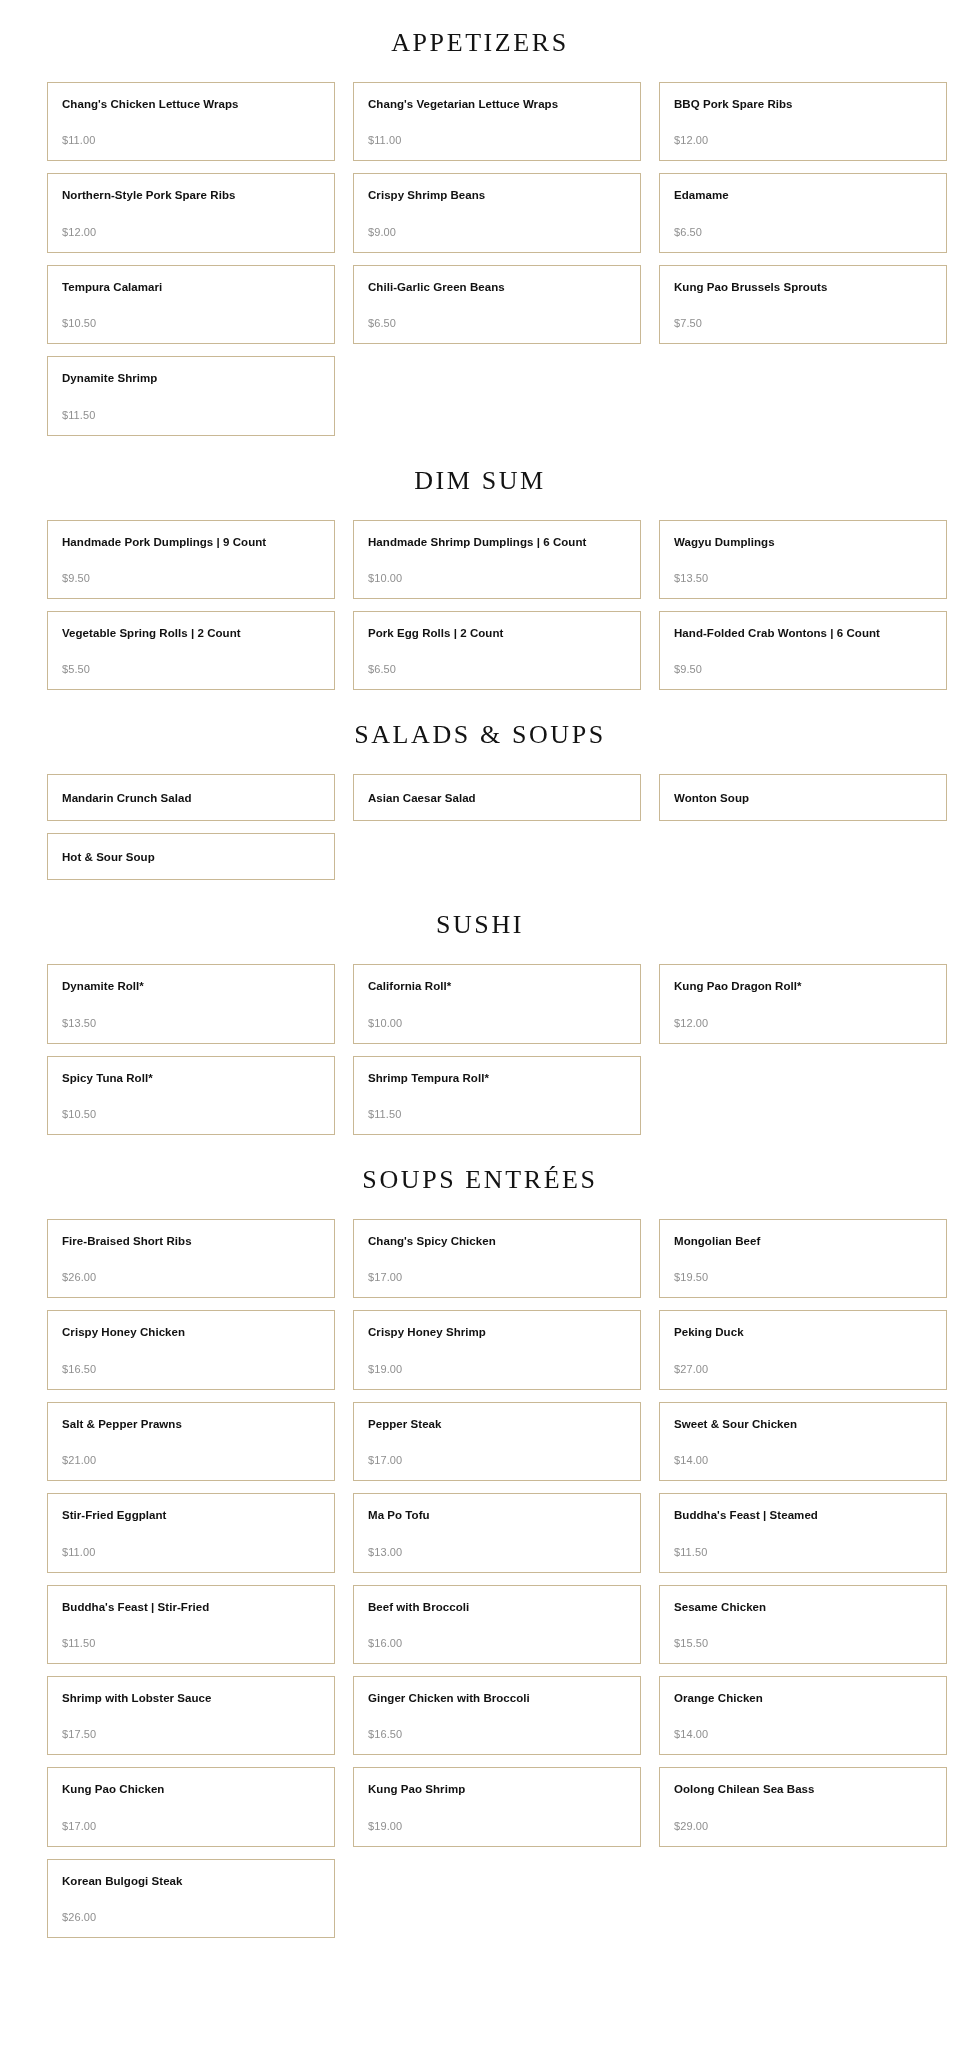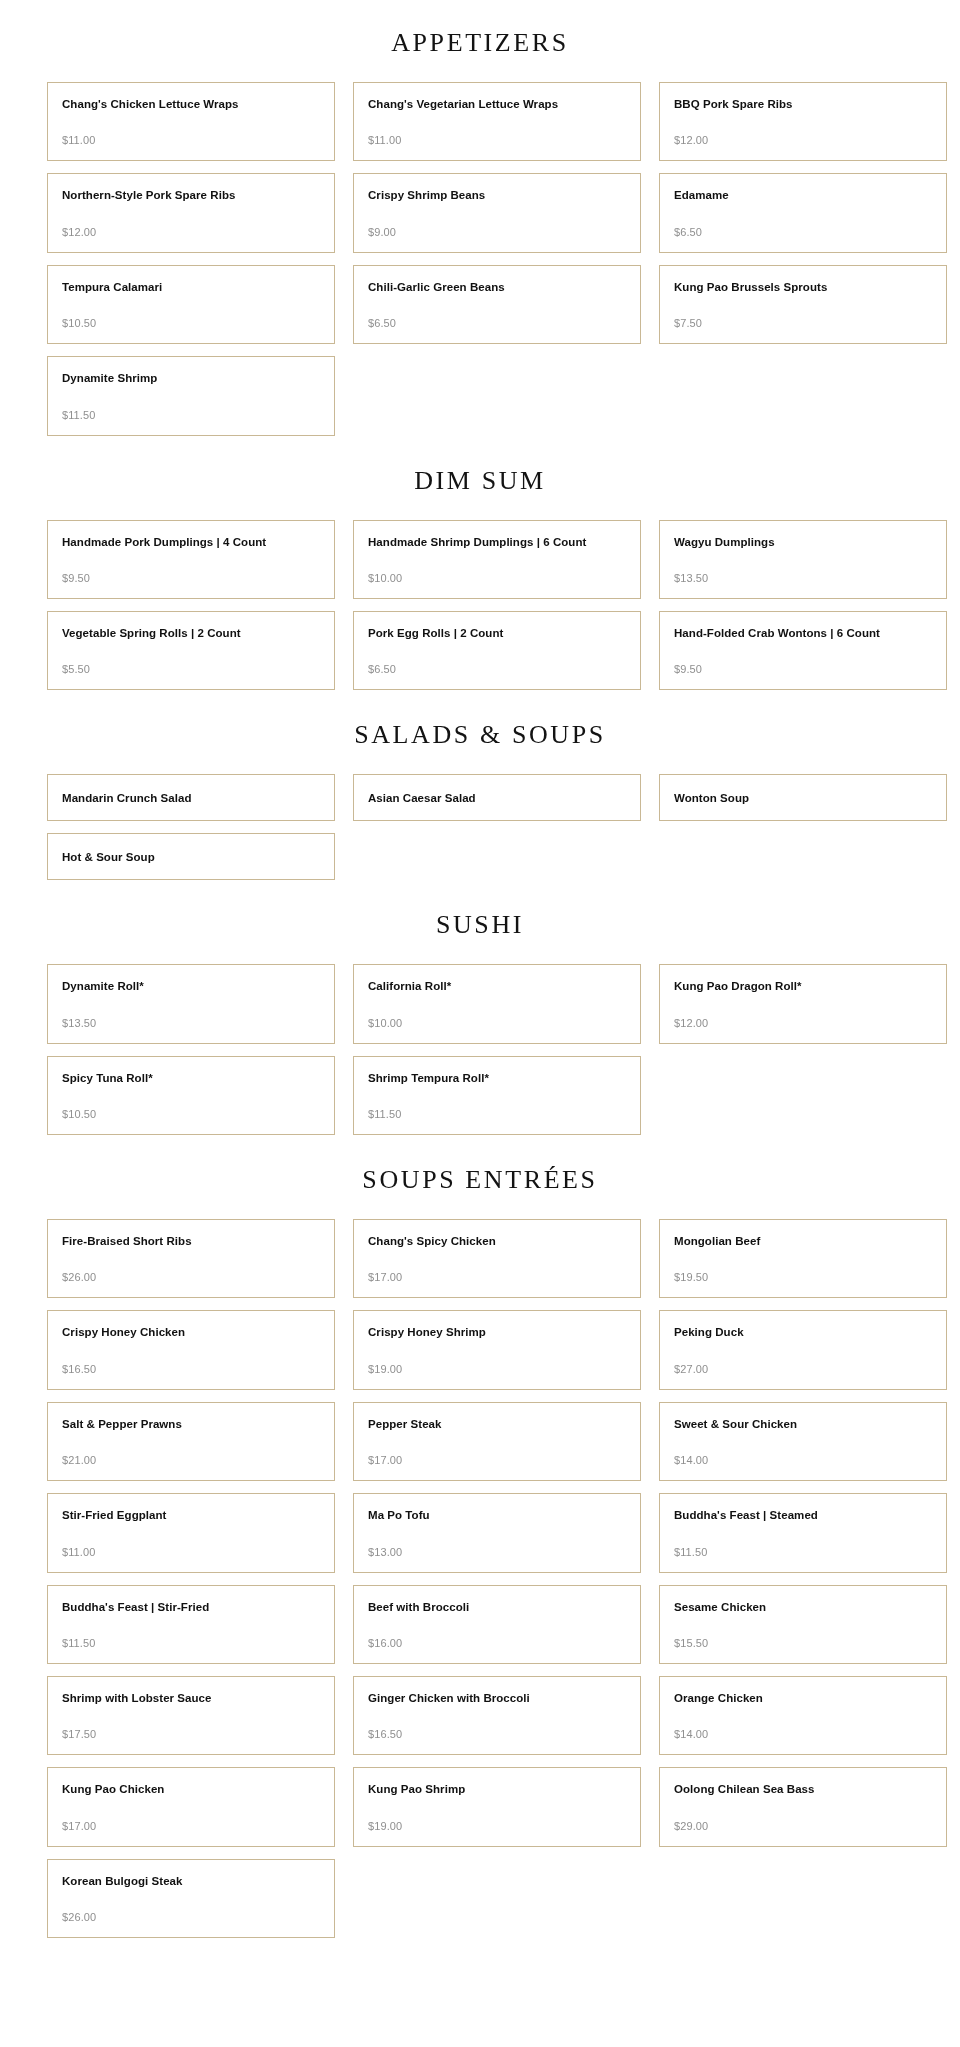--- a/index.html
+++ b/index.html
@@ -135,21 +135,21 @@
         </div>
       </div>
       <div class="section-gap"></div>
     </div>
     <div class="menu-section">
       <div class="section-heading-wrap">
         <h2 class="section-heading">DIM SUM</h2>
       </div>
       <div class="cards-grid">
         <div class="menu-card">
-          <div class="item-name">Handmade Pork Dumplings | 4 Count</div>
+          <div class="item-name">Handmade Pork Dumplings | 9 Count</div>
           <div class="item-price">$9.50</div>
         </div>
         <div class="menu-card">
           <div class="item-name">Handmade Shrimp Dumplings | 6 Count</div>
           <div class="item-price">$10.00</div>
         </div>
         <div class="menu-card">
           <div class="item-name">Wagyu Dumplings</div>
           <div class="item-price">$13.50</div>
         </div>

